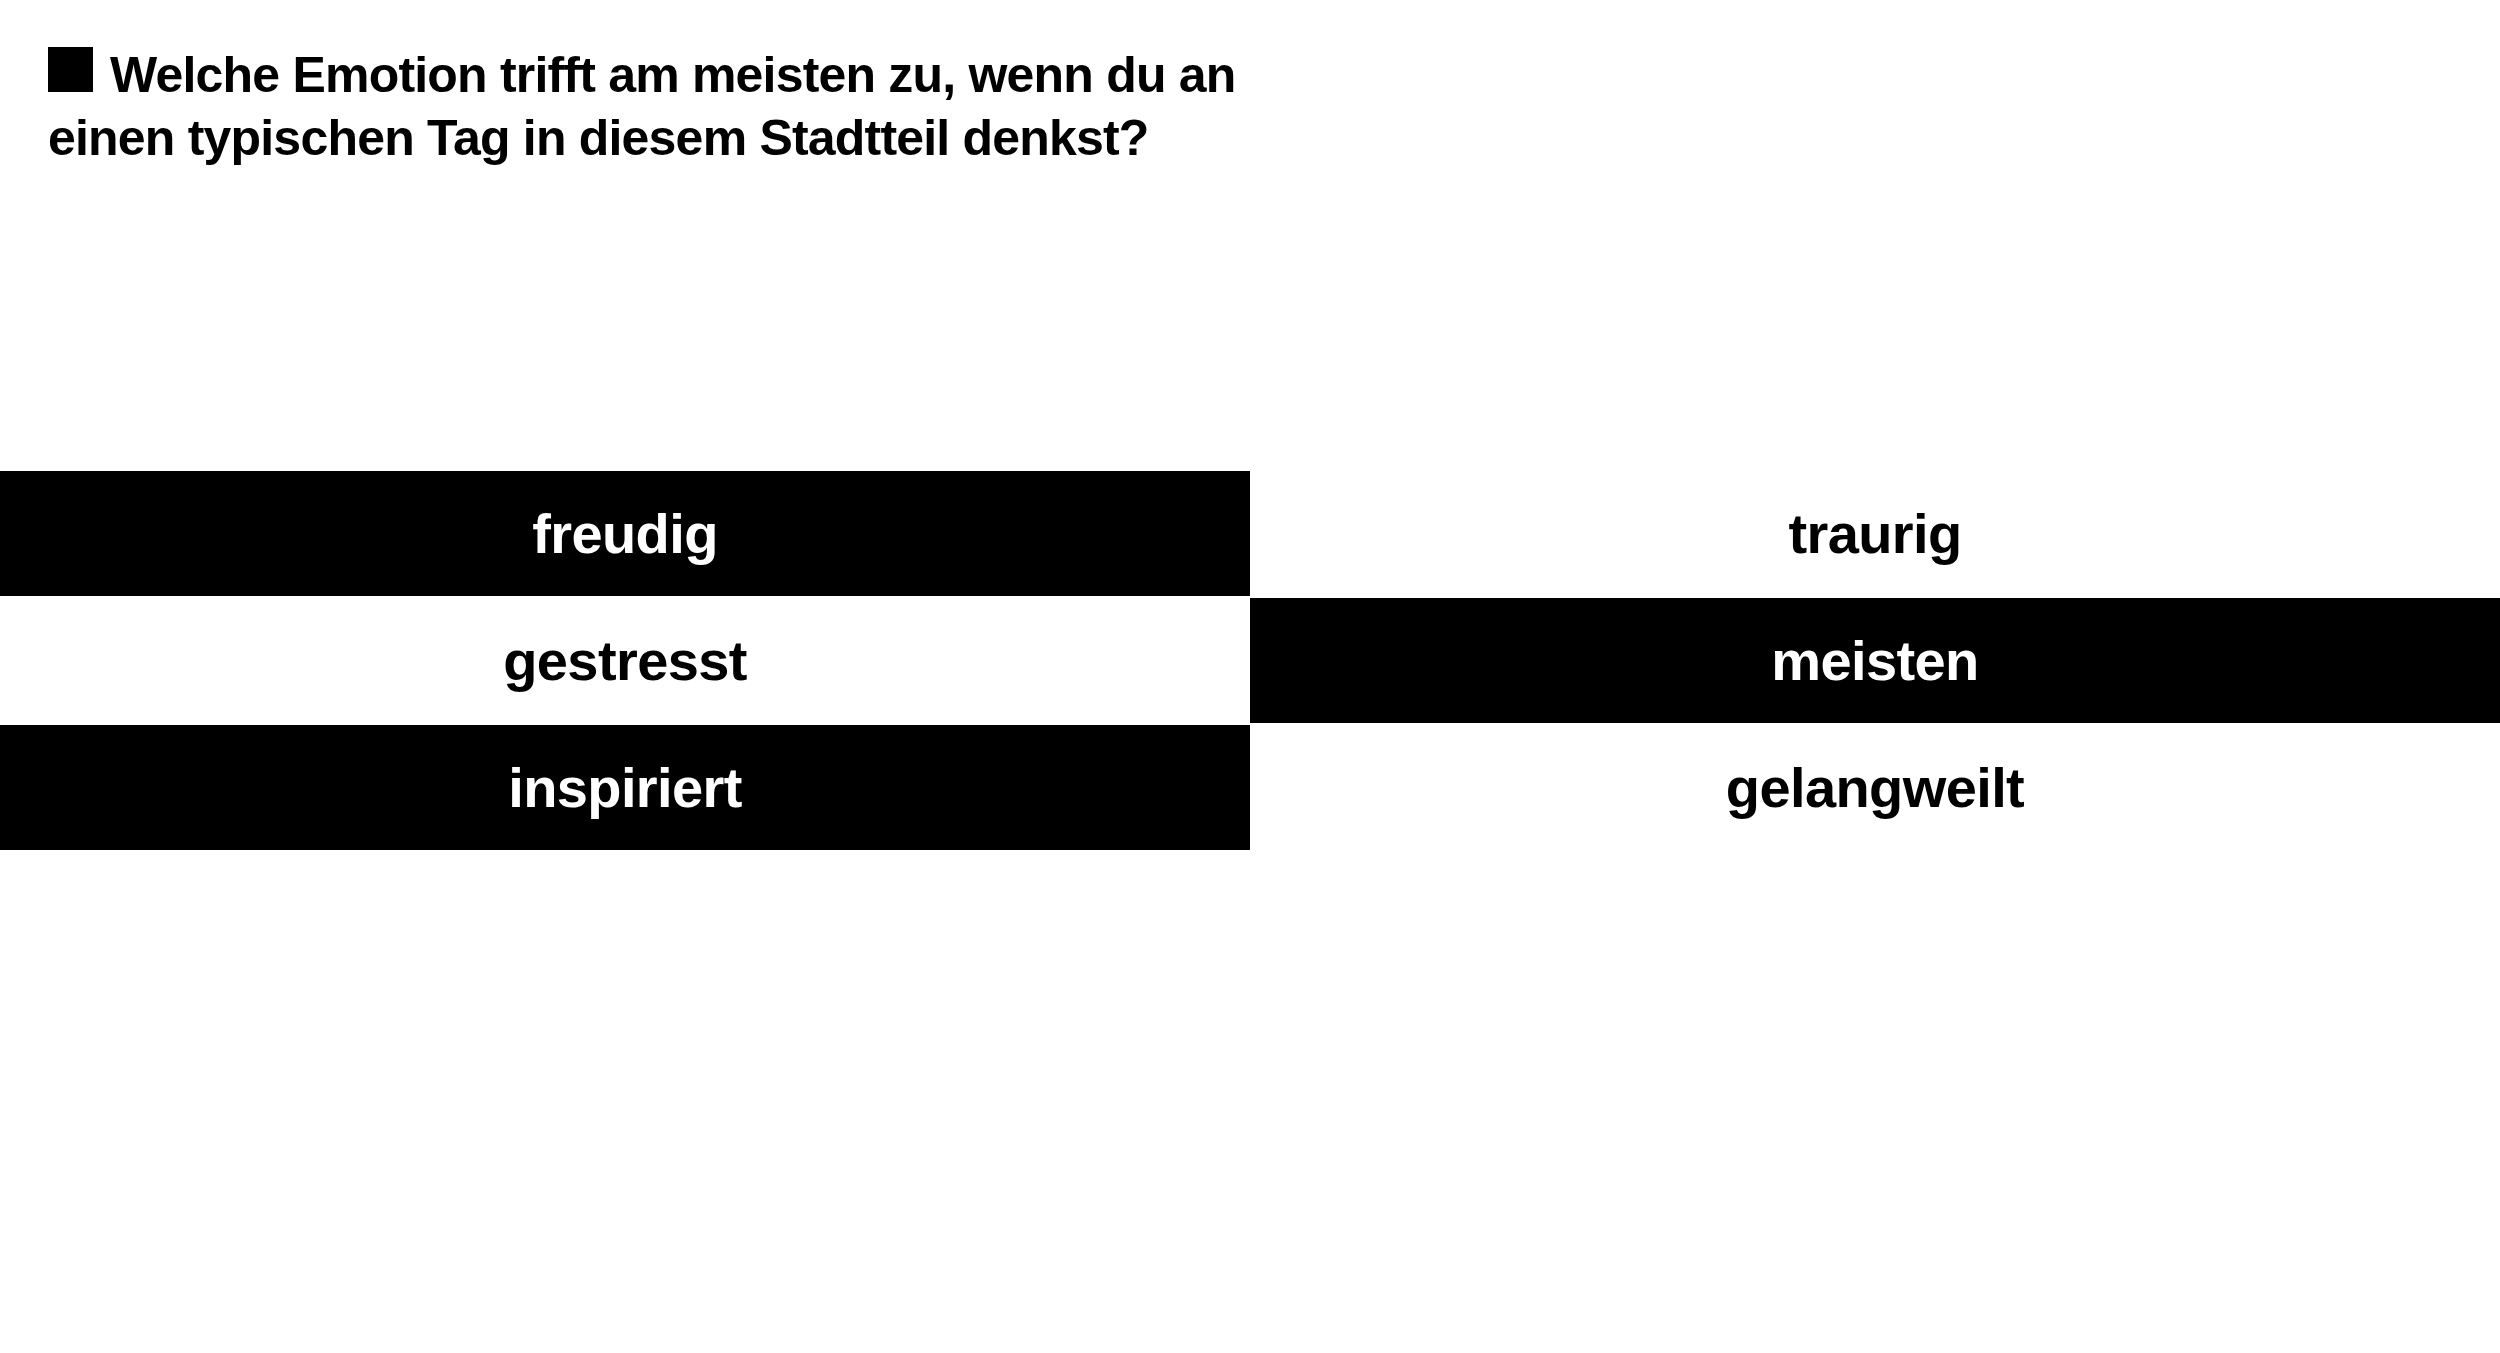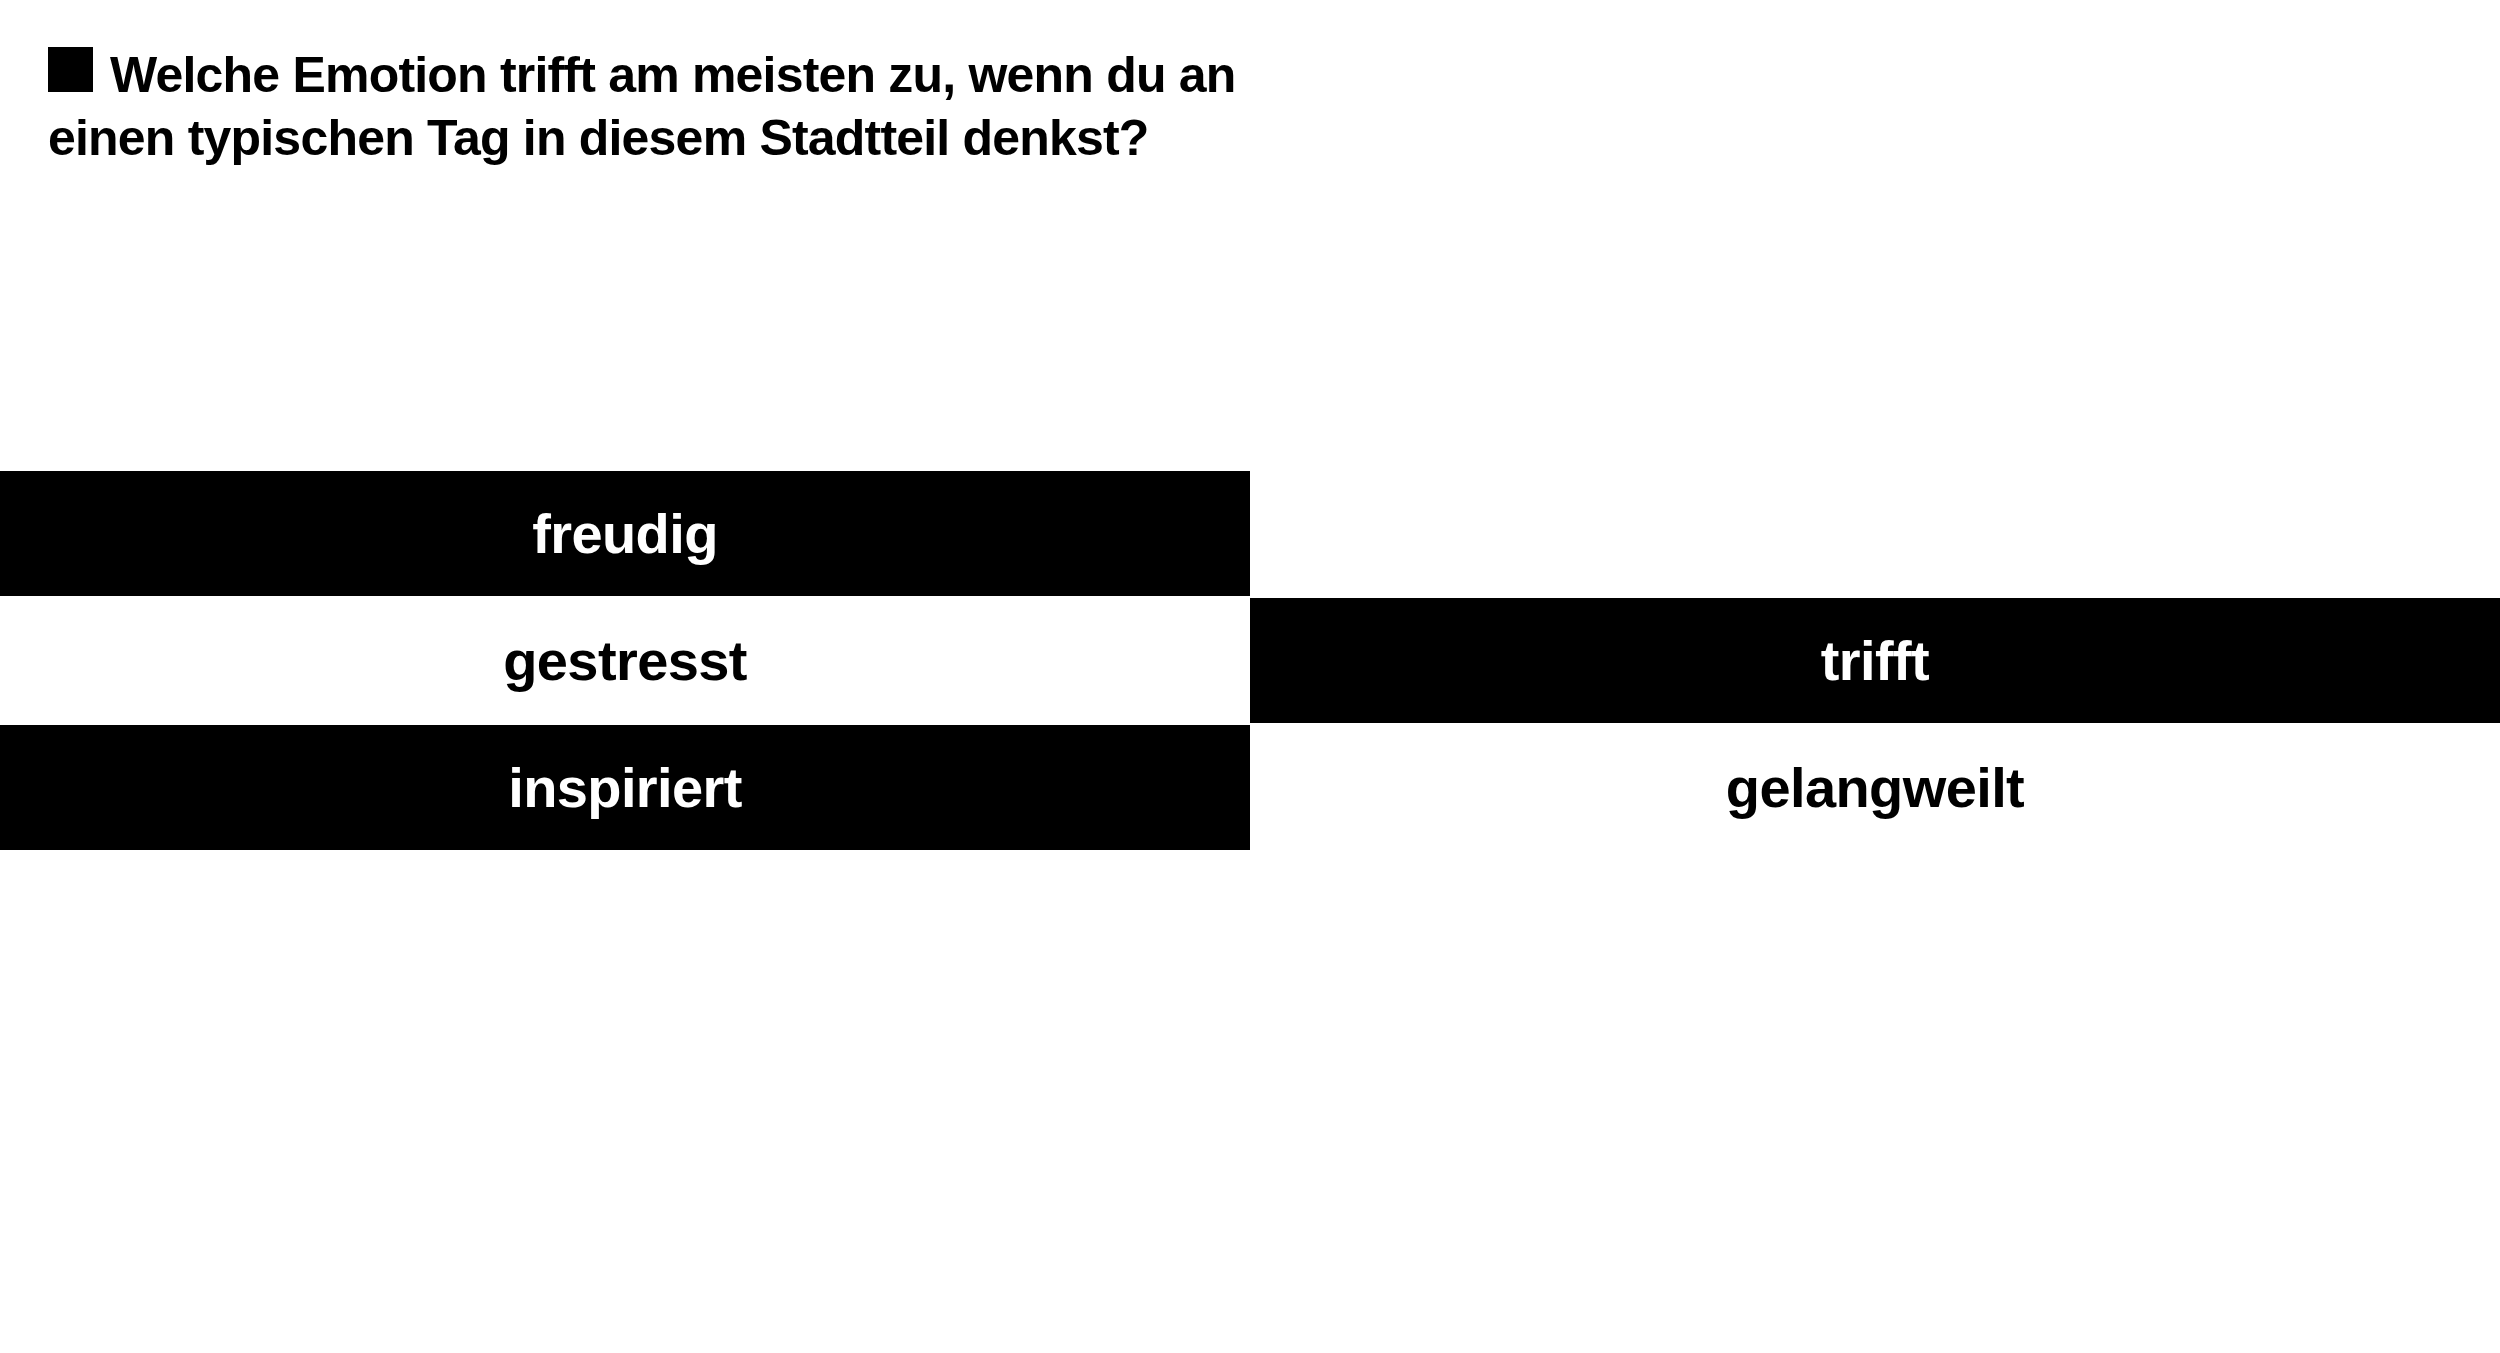--- a/index.html
+++ b/index.html
@@ -60,27 +60,30 @@
   <div class="question">
     <div><span class="bullet"></span><span>Welche Emotion trifft am meisten zu, wenn du an</span></div>
     <div><span>einen typischen Tag in diesem Stadtteil denkst?</span></div>
   </div>
 
   <div class="options-grid">
     <div class="option-row">
       <div class="option-cell black">
         <span>freudig</span>
       </div>
+      <div class="option-cell white">
+        <span>traurig</span>
+      </div>
     </div>
     <div class="option-row">
       <div class="option-cell white">
         <span>gestresst</span>
       </div>
       <div class="option-cell black">
-        <span>trifft</span>
+        <span>meisten</span>
       </div>
     </div>
     <div class="option-row">
       <div class="option-cell black">
         <span>inspiriert</span>
       </div>
       <div class="option-cell white">
         <span>gelangweilt</span>
       </div>
     </div>

